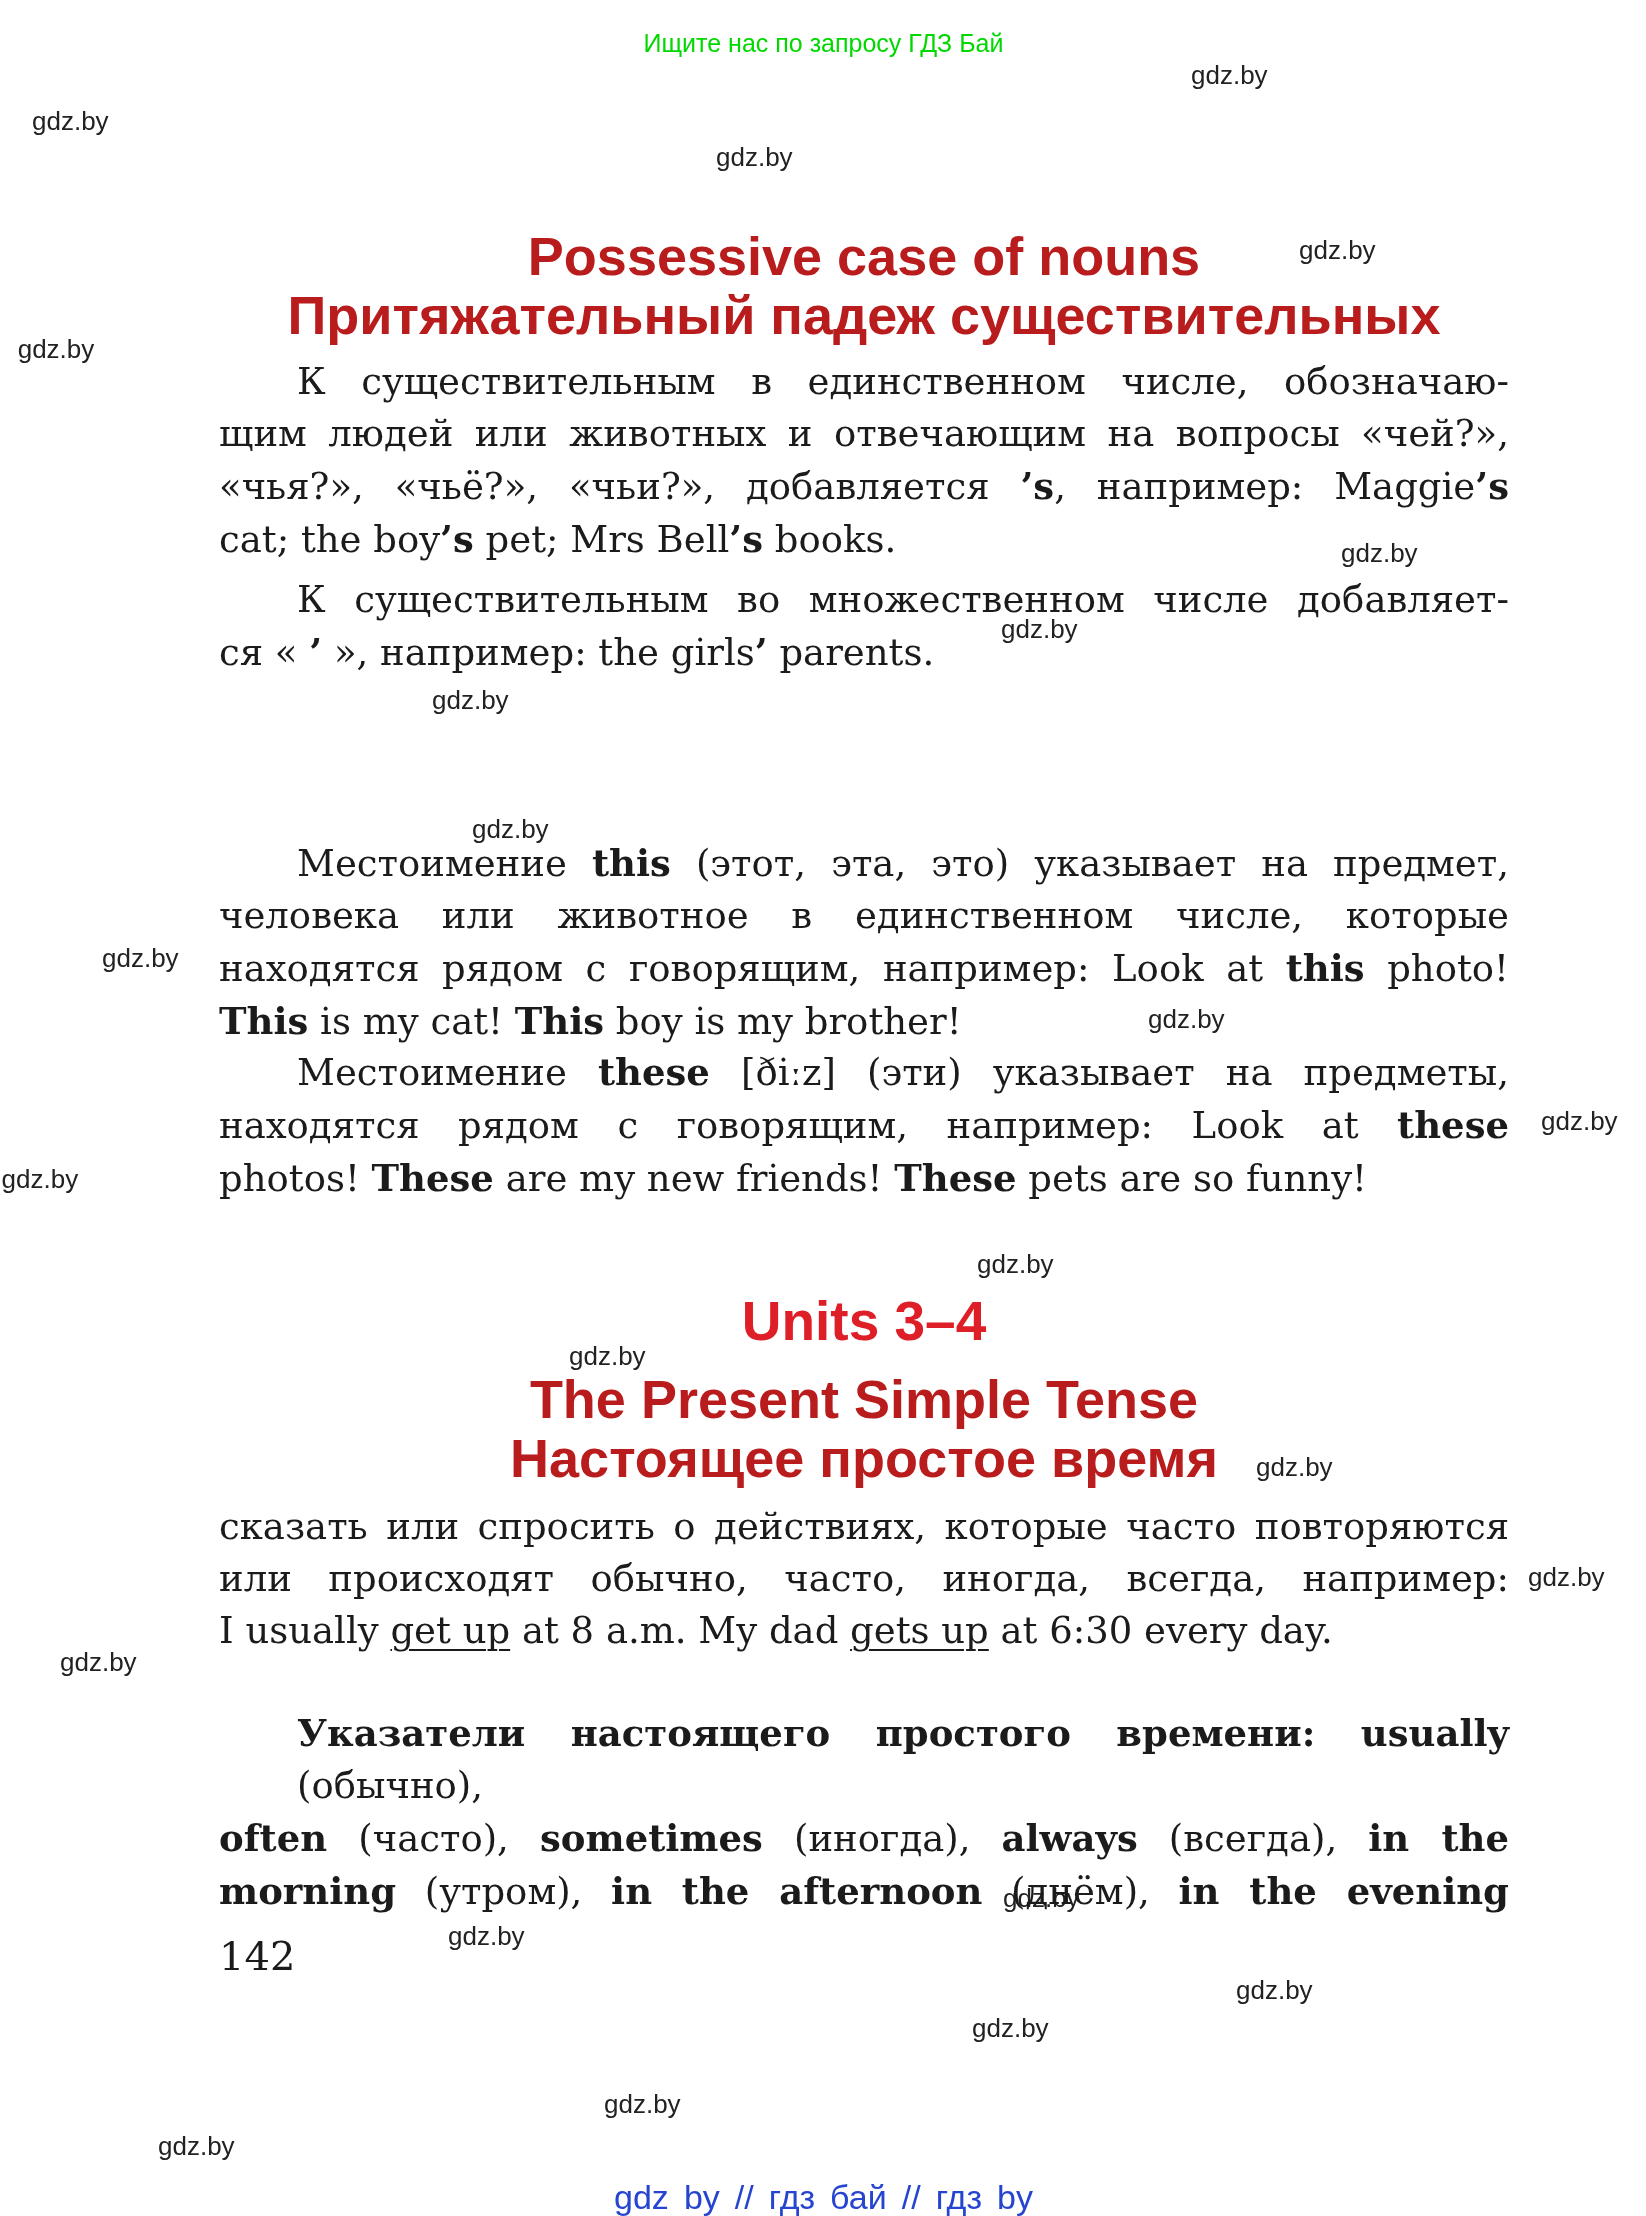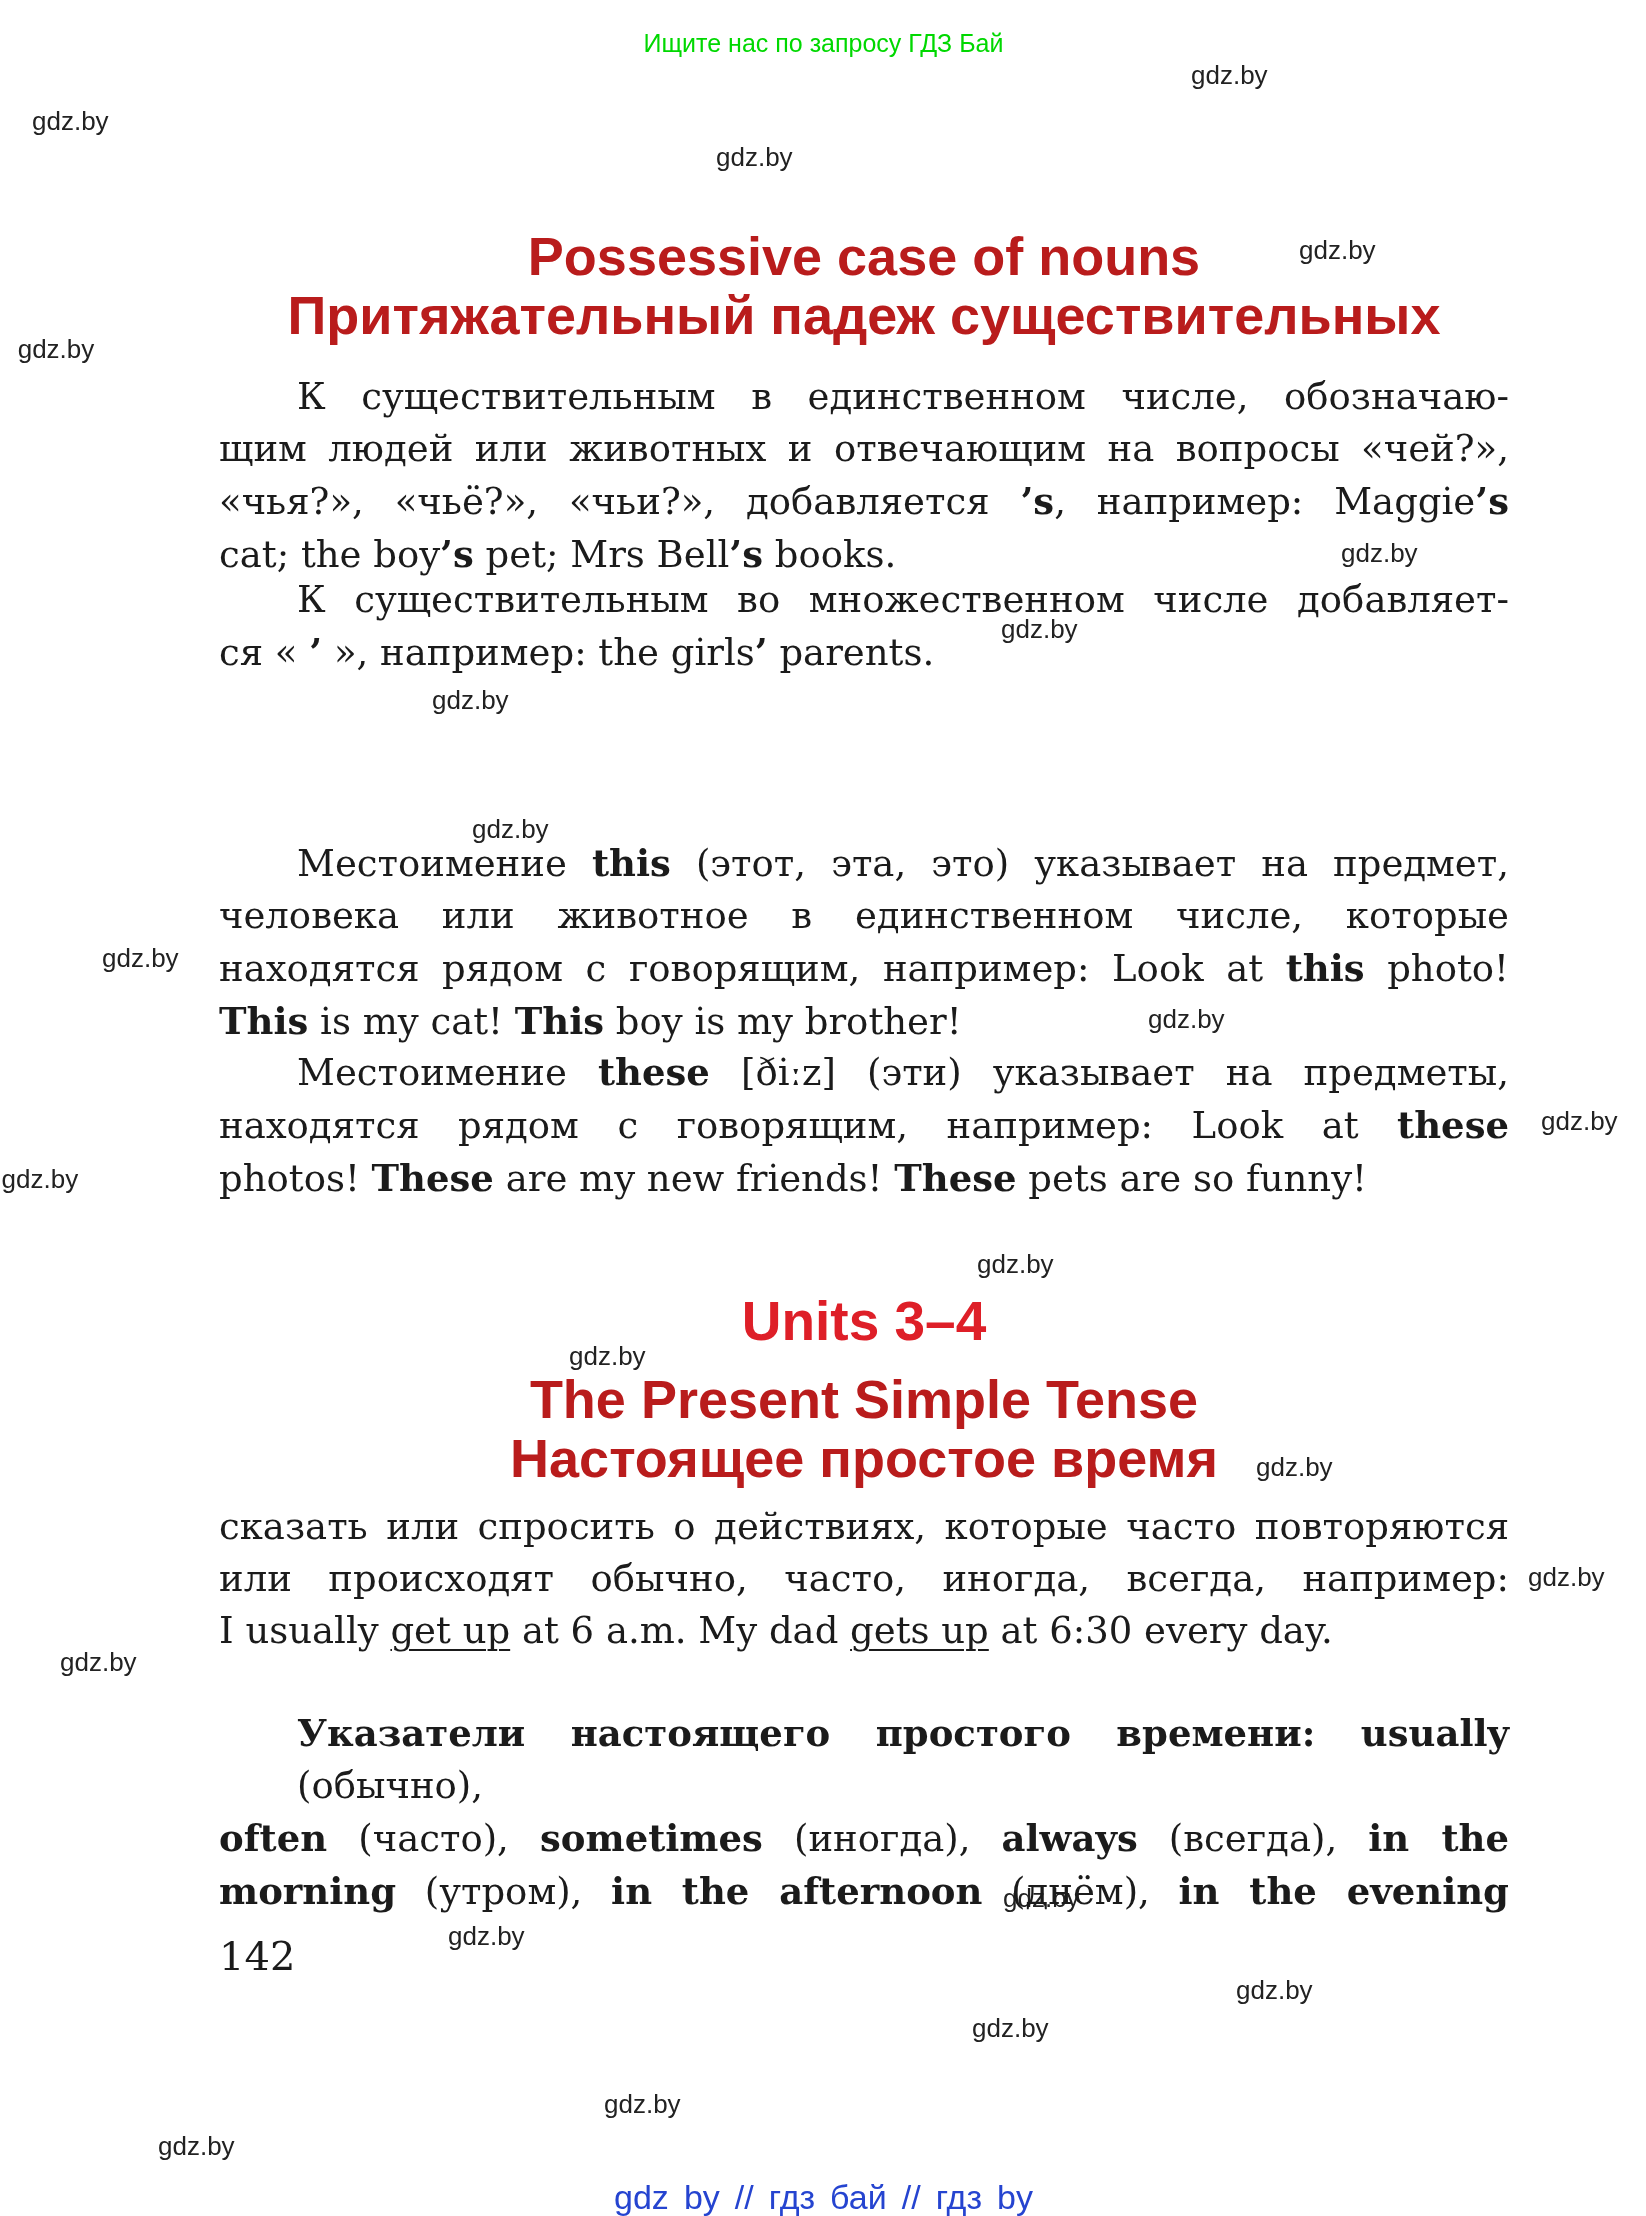--- a/index.html
+++ b/index.html
@@ -75,21 +75,21 @@
   <span class="wm" style="left:1236px;top:1975px">gdz.by</span>
   <span class="wm" style="left:972px;top:2013px">gdz.by</span>
   <span class="wm" style="left:604px;top:2089px">gdz.by</span>
   <span class="wm" style="left:158px;top:2131px">gdz.by</span>
 
   <div class="heads" style="top:227px">
     <div>Possessive case of nouns</div>
     <div>Притяжательный падеж существительных</div>
   </div>
 
-  <div class="para" style="top:371px">
+  <div class="para" style="top:356px">
     <div class="ln ind just"><span>К существительным в единственном числе, обозначаю-</span></div>
     <div class="ln just"><span>щим людей или животных и отвечающим на вопросы «чей?»,</span></div>
     <div class="ln just"><span>«чья?», «чьё?», «чьи?», добавляется </span><span class="b">’s</span><span>, например: Maggie</span><span class="b">’s</span></div>
     <div class="ln"><span>cat; the boy</span><span class="b">’s</span><span> pet; Mrs Bell</span><span class="b">’s</span><span> books.</span></div>
   </div>
 
   <div class="para" style="top:574px">
     <div class="ln ind just"><span>К существительным во множественном числе добавляет-</span></div>
     <div class="ln"><span>ся « </span><span class="b">’</span><span> », например: the girls</span><span class="b">’</span><span> parents.</span></div>
   </div>
@@ -111,21 +111,21 @@
   <div class="units" style="top:1290px">Units 3–4</div>
 
   <div class="heads" style="top:1370px">
     <div>The Present Simple Tense</div>
     <div>Настоящее простое время</div>
   </div>
 
   <div class="para" style="top:1501px">
     <div class="ln just"><span>сказать или спросить о действиях, которые часто повторяются</span></div>
     <div class="ln just"><span>или происходят обычно, часто, иногда, всегда, например:</span></div>
-    <div class="ln"><span>I usually </span><span class="u">get up</span><span> at 6 a.m. My dad </span><span class="u">gets up</span><span> at 6:30 every day.</span></div>
+    <div class="ln"><span>I usually </span><span class="u">get up</span><span> at 8 a.m. My dad </span><span class="u">gets up</span><span> at 6:30 every day.</span></div>
   </div>
 
   <div class="para" style="top:1707px">
     <div class="ln ind just"><span class="b">Указатели настоящего простого времени: usually</span><span> (обычно),</span></div>
     <div class="ln just"><span class="b">often</span><span> (часто), </span><span class="b">sometimes</span><span> (иногда), </span><span class="b">always</span><span> (всегда), </span><span class="b">in the</span></div>
     <div class="ln just"><span class="b">morning</span><span> (утром), </span><span class="b">in the afternoon</span><span> (днём), </span><span class="b">in the evening</span></div>
   </div>
 
   <div class="pagenum">142</div>
 

